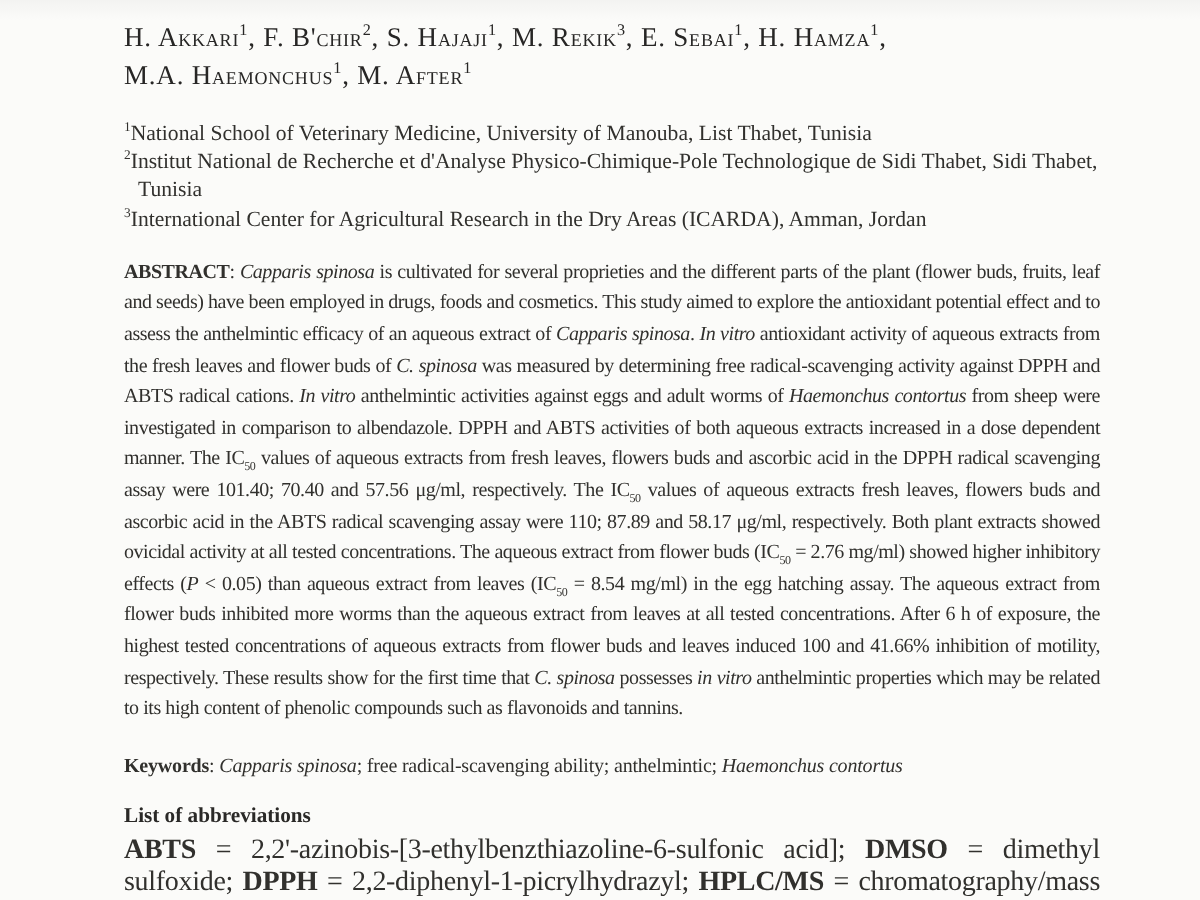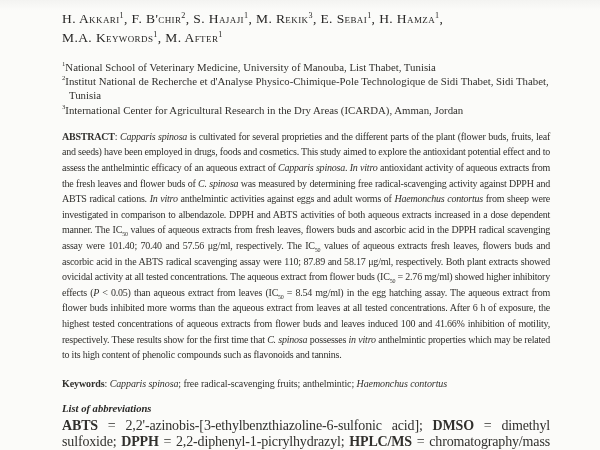--- a/index.html
+++ b/index.html
@@ -47,45 +47,44 @@
     font-size: 10px;
     letter-spacing: -0.1px;
     line-height: 15px;
     color: #31302d;
   }
   .abbrev-heading {
     margin: 12px 0 0 0;
     font-size: 10.6px;
     font-weight: bold;
     color: #2a2927;
-    font-style: italic;
   }
   .abbrev {
     margin: 4px 0 0 0;
     font-size: 14px;
     letter-spacing: -0.15px;
     line-height: 16.2px;
     text-align: justify;
     color: #31302d;
   }
 </style>
 </head>
 <body>
 
 <div class="page">
 
-  <div class="authors"><span>H. Akkari</span><sup>1</sup><span>, F. B'chir</span><sup>2</sup><span>, S. Hajaji</span><sup>1</sup><span>, M. Rekik</span><sup>3</sup><span>, E. Sebai</span><sup>1</sup><span>, H. Hamza</span><sup>1</sup><span>,</span><br><span>M.A. Keywords</span><sup>1</sup><span>, M. After</span><sup>1</sup></div>
+  <div class="authors"><span>H. Akkari</span><sup>1</sup><span>, F. B'chir</span><sup>2</sup><span>, S. Hajaji</span><sup>1</sup><span>, M. Rekik</span><sup>3</sup><span>, E. Sebai</span><sup>1</sup><span>, H. Hamza</span><sup>1</sup><span>,</span><br><span>M.A. Haemonchus</span><sup>1</sup><span>, M. After</span><sup>1</sup></div>
 
   <div class="affiliations">
     <div class="affiliation"><sup>1</sup><span>National School of Veterinary Medicine, University of Manouba, List Thabet, Tunisia</span></div>
     <div class="affiliation"><sup>2</sup><span>Institut National de Recherche et d'Analyse Physico-Chimique-Pole Technologique de Sidi Thabet, Sidi Thabet, Tunisia</span></div>
     <div class="affiliation"><sup>3</sup><span>International Center for Agricultural Research in the Dry Areas (ICARDA), Amman, Jordan</span></div>
   </div>
 
   <p class="abstract"><span style="font-weight: bold;">ABSTRACT</span><span>: </span><span style="font-style: italic;">Capparis spinosa</span><span> is cultivated for several proprieties and the different parts of the plant (flower buds, fruits, leaf and seeds) have been employed in drugs, foods and cosmetics. This study aimed to explore the antioxidant potential effect and to assess the anthelmintic efficacy of an aqueous extract of </span><span style="font-style: italic;">Capparis spinosa</span><span>. </span><span style="font-style: italic;">In vitro</span><span> antioxidant activity of aqueous extracts from the fresh leaves and flower buds of </span><span style="font-style: italic;">C. spinosa</span><span> was measured by determining free radical-scavenging activity against DPPH and ABTS radical cations. </span><span style="font-style: italic;">In vitro</span><span> anthelmintic activities against eggs and adult worms of </span><span style="font-style: italic;">Haemonchus contortus</span><span> from sheep were investigated in comparison to albendazole. DPPH and ABTS activities of both aqueous extracts increased in a dose dependent manner. The IC</span><sub>50</sub><span> values of aqueous extracts from fresh leaves, flowers buds and ascorbic acid in the DPPH radical scavenging assay were 101.40; 70.40 and 57.56 μg/ml, respectively. The IC</span><sub>50</sub><span> values of aqueous extracts fresh leaves, flowers buds and ascorbic acid in the ABTS radical scavenging assay were 110; 87.89 and 58.17 μg/ml, respectively. Both plant extracts showed ovicidal activity at all tested concentrations. The aqueous extract from flower buds (IC</span><sub>50</sub><span> = 2.76 mg/ml) showed higher inhibitory effects (</span><span style="font-style: italic;">P</span><span> &lt; 0.05) than aqueous extract from leaves (IC</span><sub>50</sub><span> = 8.54 mg/ml) in the egg hatching assay. The aqueous extract from flower buds inhibited more worms than the aqueous extract from leaves at all tested concentrations. After 6 h of exposure, the highest tested concentrations of aqueous extracts from flower buds and leaves induced 100 and 41.66% inhibition of motility, respectively. These results show for the first time that </span><span style="font-style: italic;">C. spinosa</span><span> possesses </span><span style="font-style: italic;">in vitro</span><span> anthelmintic properties which may be related to its high content of phenolic compounds such as flavonoids and tannins.</span></p>
 
-  <p class="keywords"><span style="font-weight: bold; text-align: right;">Keywords</span><span>: </span><span style="font-style: italic;">Capparis spinosa</span><span>; free radical-scavenging fruits; anthelmintic; </span><span style="font-style: italic;">Haemonchus contortus</span></p>
+  <p class="keywords"><span style="font-weight: bold; text-align: right;">Keywords</span><span>: </span><span style="font-style: italic;">Capparis spinosa</span><span>; free radical-scavenging ability; anthelmintic; </span><span style="font-style: italic;">Haemonchus contortus</span></p>
 
   <p class="abbrev-heading">List of abbreviations</p>
 
   <p class="abbrev"><span style="font-weight: bold;">ABTS</span><span> = 2,2'-azinobis-[3-ethylbenzthiazoline-6-sulfonic acid]; </span><span style="font-weight: bold;">DMSO</span><span> = dimethyl sulfoxide; </span><span style="font-weight: bold;">DPPH</span><span> = 2,2-diphenyl-1-picrylhydrazyl; </span><span style="font-weight: bold;">HPLC/MS</span><span> = chromatography/mass spectrometry; </span><span style="font-weight: bold;">PBS</span><span> = phosphate-buffered saline</span></p>
 
 </div>
 
 </body></html>

